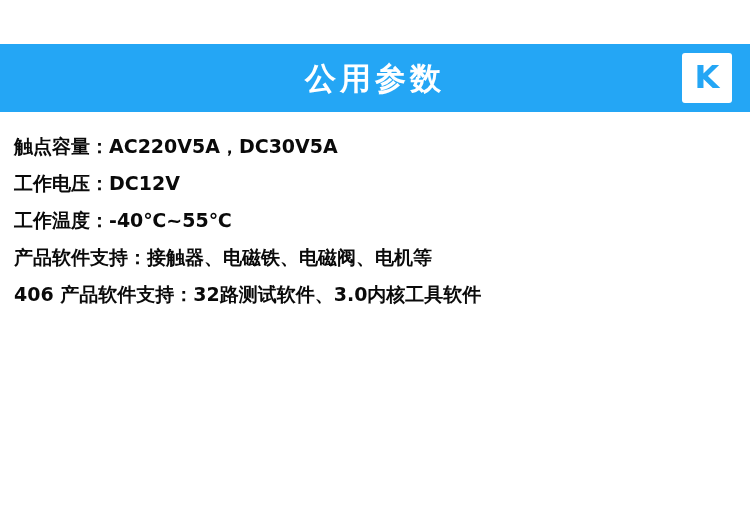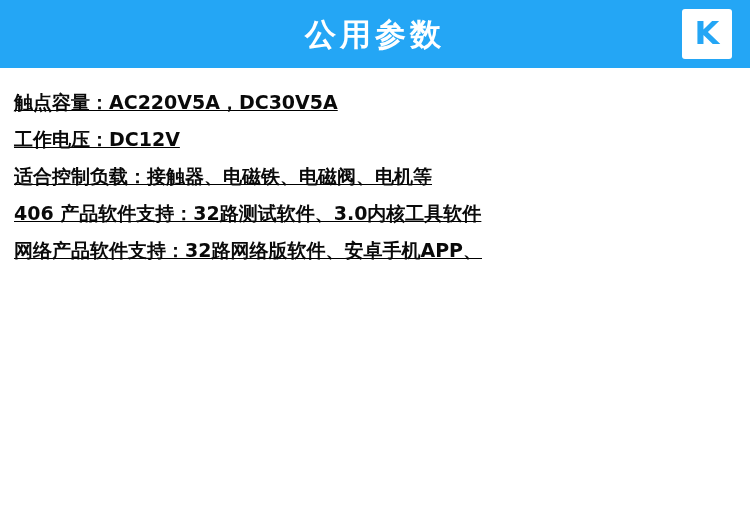--- a/index.html
+++ b/index.html
@@ -23,20 +23,21 @@
   
   .banner {
     position: relative;
     width: 750px;
     height: 68px;
     background: #24a6f5;
     display: flex;
     align-items: center;
     justify-content: center;
     box-sizing: border-box;
+    margin-top: 44px;
   }
   .banner-title {
     color: #ffffff;
     font-family: "DejaVu Sans", sans-serif;
     font-weight: bold;
     font-size: 31px;
     letter-spacing: 4px;
     line-height: 1;
     text-align: center;
   }
@@ -57,21 +58,20 @@
     font-family: "DejaVu Sans", sans-serif;
     font-weight: bold;
     font-size: 32px;
     line-height: 1;
     margin-top: -2px;
   }
   
   .spec-list {
     padding: 16px 14px 0 14px;
     box-sizing: border-box;
-    text-decoration: underline;
   }
   .spec-line {
     font-family: "DejaVu Sans", sans-serif;
     font-size: 19px;
     color: #0a0a0a;
     line-height: 1.0;
     padding: 9px 0 9px 0;
     white-space: nowrap;
     font-weight: 600;
   }
@@ -91,18 +91,18 @@
   <div class="banner">
     <div class="banner-title">公用参数</div>
     <div class="logo-box">
       <span class="logo-glyph">K</span>
     </div>
   </div>
 
   <div class="spec-list">
     <div class="spec-line">触点容量：AC220V5A，DC30V5A</div>
     <div class="spec-line">工作电压：DC12V</div>
-    <div class="spec-line">适合控制负载：接触器、电磁铁、电磁阀、电机等</div>
+    <div class="spec-line">工作温度：-40℃~55℃</div>
+    <div class="spec-line">产品软件支持：接触器、电磁铁、电磁阀、电机等</div>
     <div class="spec-line">406 产品软件支持：32路测试软件、3.0内核工具软件</div>
-    <div class="spec-line tight">网络产品软件支持：32路网络版软件、安卓手机APP、</div>
   </div>
 
 </div>
 
 </body></html>

